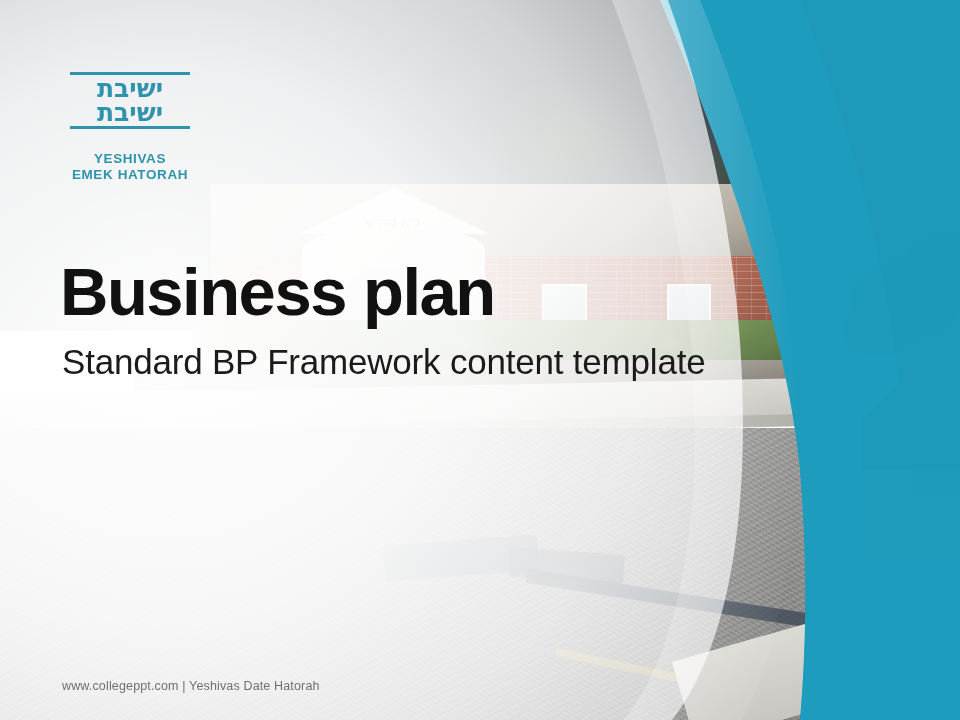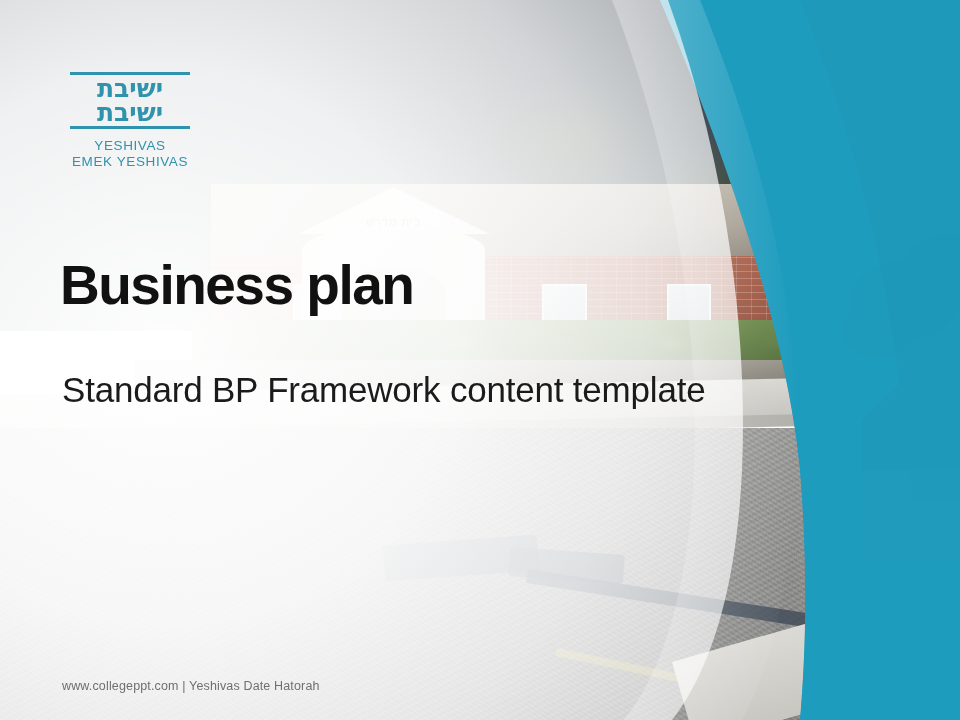--- a/index.html
+++ b/index.html
@@ -158,33 +158,33 @@
   .logo-rule{height:3px;background:#2f93ae;margin:0 6px;}
   .logo-heb{
     font-family:"DejaVu Sans",sans-serif;
     color:#2f93ae;font-weight:700;
     font-size:25px;line-height:0.96;
     direction:rtl;padding:2px 0 1px;
     letter-spacing:0px;
   }
   .logo-heb span{display:block;}
   .logo-en{
-    color:#2f93ae;font-weight:400;font-size:13.5px;
-    line-height:1.18;letter-spacing:.6px;margin-top:9px;
+    color:#2f93ae;font-weight:700;font-size:13.5px;
+    line-height:1.18;letter-spacing:.6px;margin-top:22px;
   }
   .logo-en span{display:block;}
 
   .title{
     position:absolute;left:60px;top:258px;z-index:30;
-    font-size:55px;font-weight:700;color:#111;
+    font-size:67px;font-weight:700;color:#111;
     letter-spacing:-1.5px;line-height:1;
     white-space:nowrap;
   }
   .subtitle{
-    position:absolute;left:62px;top:372px;z-index:30;
+    position:absolute;left:62px;top:344px;z-index:30;
     font-size:35px;font-weight:400;color:#1b1b1b;
     letter-spacing:-0.2px;line-height:1;
     white-space:nowrap;
   }
   .meta{
     position:absolute;left:62px;top:443px;z-index:30;
     font-size:27px;font-weight:400;color:#5a5a5a;
     line-height:1.42;
   }
   .meta div{white-space:nowrap;}
@@ -295,21 +295,21 @@
 
   <div class="logo">
     <div class="logo-rule"></div>
     <div class="logo-heb">
       <span>ישיבת</span>
       <span>ישיבת</span>
     </div>
     <div class="logo-rule"></div>
     <div class="logo-en">
       <span>YESHIVAS</span>
-      <span>EMEK YESHIVAS</span>
+      <span>EMEK HATORAH</span>
     </div>
   </div>
 
   <div class="title">Business plan</div>
   <div class="subtitle">Standard BP Framework content template</div>
 
 
   <div class="footer">www.collegeppt.com | Yeshivas Date Hatorah</div>
 
 </div>

